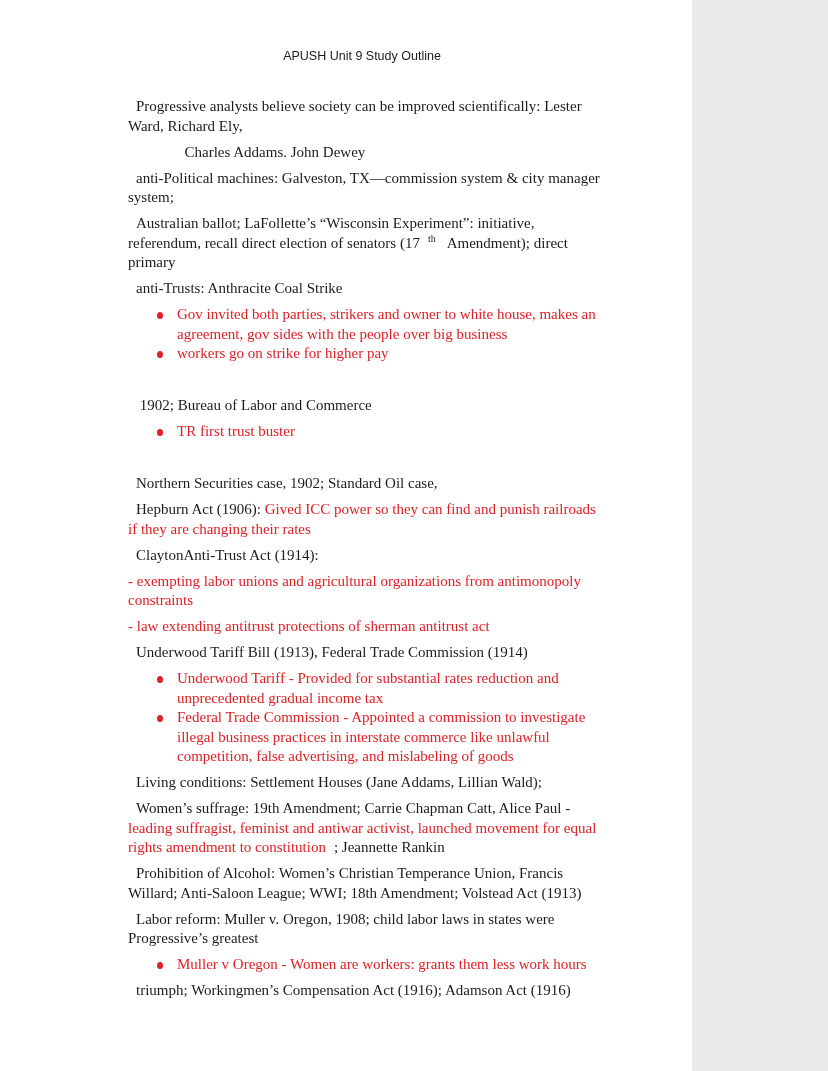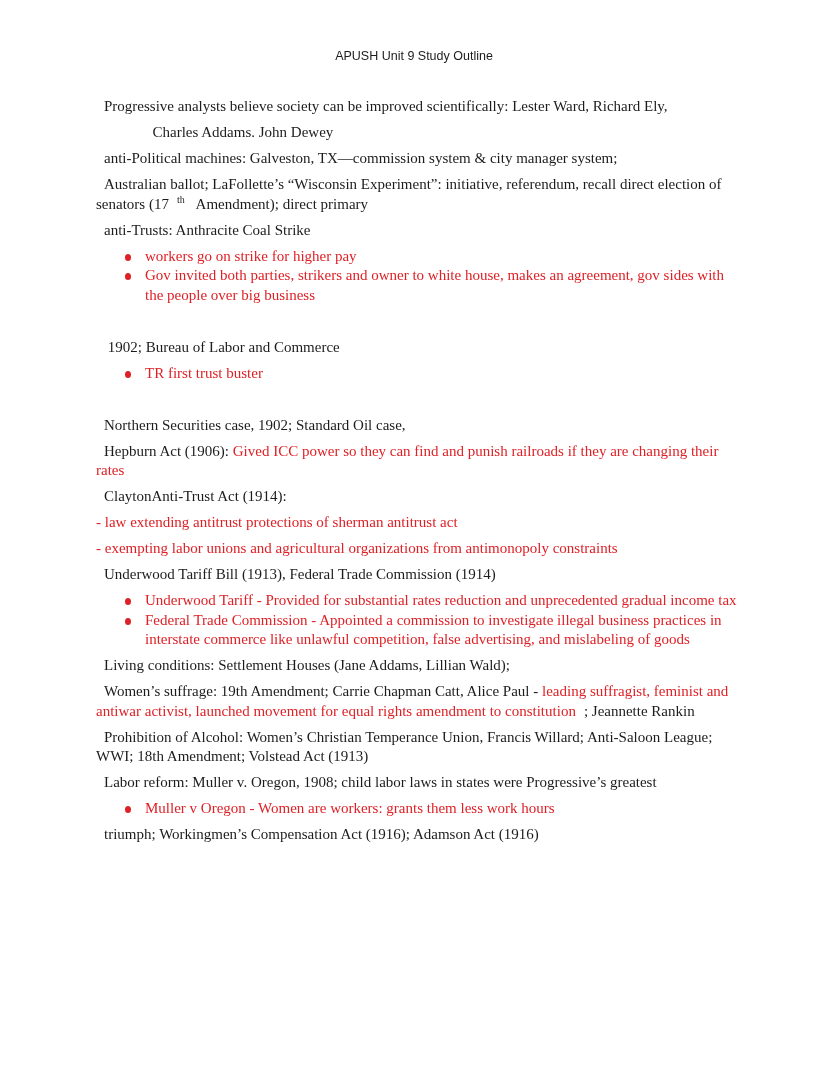--- a/index.html
+++ b/index.html
@@ -4,25 +4,26 @@
 <style>
   html, body { margin: 0; padding: 0; }
   body {
     width: 828px;
     height: 1071px;
     background: #e9e9e9;
     font-family: "Liberation Serif", serif;
   }
   .page {
     position: relative;
-    width: 828px;
+    width: 692px;
     height: 1071px;
     background: var(--bg, #ffffff);
     overflow: hidden;
     box-sizing: border-box;
+    padding-left: 32px;
   }
   .doc-title {
     padding-top: 49px;
     margin: 0 0 33px 0;
     text-align: center;
     font-family: "Liberation Sans", sans-serif;
     font-size: 12.5px;
     line-height: 15px;
     font-weight: 400;
     color: var(--ink, #1c1c1c);
@@ -62,34 +63,34 @@
 
 <div class="page">
   <div class="doc-title">APUSH Unit 9 Study Outline</div>
   <div class="doc-body">
       <p class="para"><span class="black">Progressive analysts believe society can be improved scientifically: Lester Ward, Richard Ely,</span></p>
       <p class="para indent"><span class="black">Charles Addams. John Dewey</span></p>
       <p class="para"><span class="black">anti-Political machines: Galveston, TX—commission system &amp; city manager system;</span></p>
       <p class="para"><span class="black">Australian ballot; LaFollette’s “Wisconsin Experiment”: initiative, referendum, recall direct election of senators (17</span><sup class="black">th</sup><span class="black"> Amendment); direct primary</span></p>
       <p class="para"><span class="black">anti-Trusts: Anthracite Coal Strike</span></p>
       <ul class="bullets">
+        <li class="red"><span class="red">Gov invited both parties, strikers and owner to white house, makes an agreement, gov sides with the people over big business</span></li>
         <li class="red"><span class="red">workers go on strike for higher pay</span></li>
-        <li class="red"><span class="red">Gov invited both parties, strikers and owner to white house, makes an agreement, gov sides with the people over big business</span></li>
       </ul>
       <div class="spacer"></div>
       <p class="para"><span class="black">&nbsp;1902; Bureau of Labor and Commerce</span></p>
       <ul class="bullets">
         <li class="red"><span class="red">TR first trust buster</span></li>
       </ul>
       <div class="spacer"></div>
       <p class="para"><span class="black">Northern Securities case, 1902; Standard Oil case,</span></p>
       <p class="para"><span class="black">Hepburn Act (1906): </span><span class="red">Gived ICC power so they can find and punish railroads if they are changing their rates</span></p>
       <p class="para"><span class="black">ClaytonAnti-Trust Act (1914):</span></p>
+      <p class="para"><span class="red">- exempting labor unions and agricultural organizations from antimonopoly constraints</span></p>
       <p class="para"><span class="red">- law extending antitrust protections of sherman antitrust act</span></p>
-      <p class="para"><span class="red">- exempting labor unions and agricultural organizations from antimonopoly constraints</span></p>
       <p class="para"><span class="black">Underwood Tariff Bill (1913), Federal Trade Commission (1914)</span></p>
       <ul class="bullets">
         <li class="red"><span class="red">Underwood Tariff - Provided for substantial rates reduction and unprecedented gradual income tax</span></li>
         <li class="red"><span class="red">Federal Trade Commission - Appointed a commission to investigate illegal business practices in interstate commerce like unlawful competition, false advertising, and mislabeling of goods</span></li>
       </ul>
       <p class="para"><span class="black">Living conditions: Settlement Houses (Jane Addams, Lillian Wald);</span></p>
       <p class="para"><span class="black">Women’s suffrage: 19th Amendment; Carrie Chapman Catt, Alice Paul - </span><span class="red">leading suffragist, feminist and antiwar activist, launched movement for equal rights amendment to constitution</span><span class="black">; Jeannette Rankin</span></p>
       <p class="para"><span class="black">Prohibition of Alcohol: Women’s Christian Temperance Union, Francis Willard; Anti-Saloon League; WWI; 18th Amendment; Volstead Act (1913)</span></p>
       <p class="para"><span class="black">Labor reform: Muller v. Oregon, 1908; child labor laws in states were Progressive’s greatest</span></p>
       <ul class="bullets">

